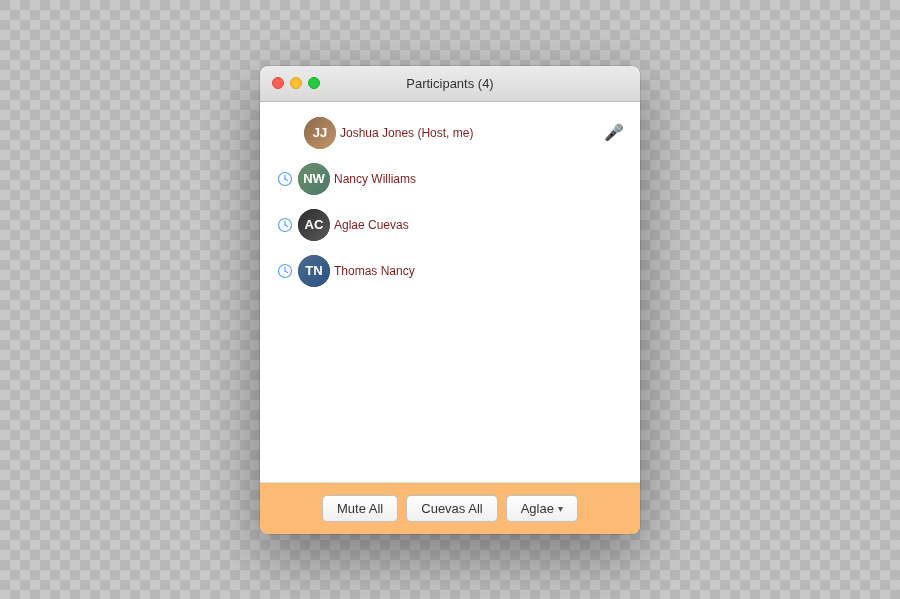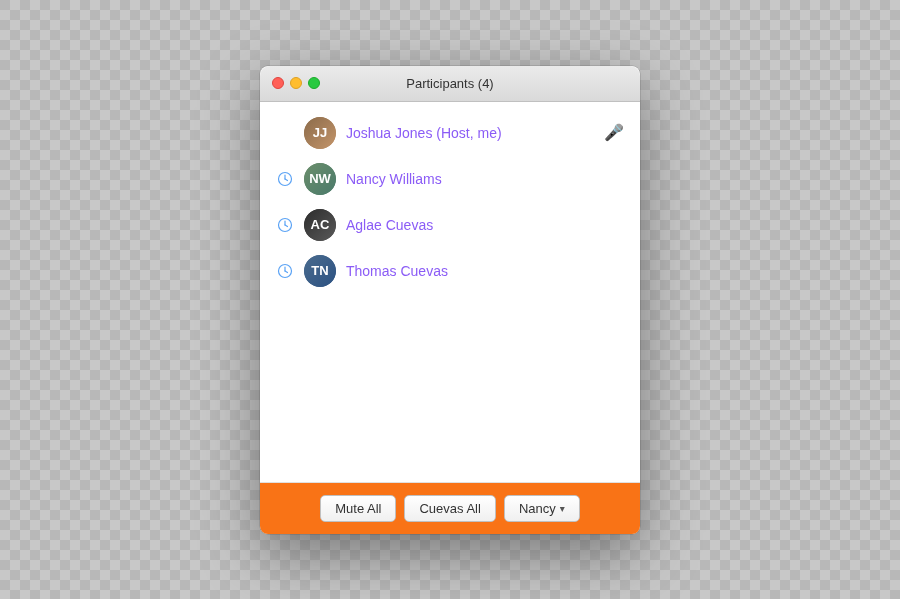--- a/index.html
+++ b/index.html
@@ -86,21 +86,21 @@
       background: #ffffff;
       flex: 1;
       padding: 8px 0;
       min-height: 380px;
     }
 
     .participant-row {
       display: flex;
       align-items: center;
       padding: 6px 16px;
-      gap: 10px;
+      gap: 4px;
       height: 46px;
     }
 
     .status-icon {
       width: 18px;
       height: 18px;
       flex-shrink: 0;
       display: flex;
       align-items: center;
       justify-content: center;
@@ -136,31 +136,31 @@
     .avatar-nw {
       background: linear-gradient(135deg, #6B8E6B, #4A7A6B);
     }
 
     .avatar-tn {
       background: linear-gradient(135deg, #4A6B8E, #2c5282);
     }
 
     .participant-name {
       flex: 1;
-      font-size: 14px;
-      color: #8b5cf6;
+      font-size: 12px;
+      color: #7f1d1d;
     }
 
     .mic-icon {
       color: #22c55e;
       font-size: 16px;
     }
 
     .footer {
-      background: #f97316;
+      background: #fdba74;
       border-top: 1px solid #e0e0e0;
       padding: 12px 16px;
       display: flex;
       gap: 8px;
       align-items: center;
       justify-content: center;
     }
 
     .footer-btn {
       padding: 5px 14px;
@@ -249,26 +249,26 @@
       <div class="status-icon clock">
         <svg width="16" height="16" viewBox="0 0 16 16" fill="none">
           <circle cx="8" cy="8" r="6.5" stroke="#5ba3f5" stroke-width="1.2" fill="none"></circle>
           <line x1="8" y1="4" x2="8" y2="8" stroke="#5ba3f5" stroke-width="1.2" stroke-linecap="round"></line>
           <line x1="8" y1="8" x2="10.5" y2="9.5" stroke="#5ba3f5" stroke-width="1.2" stroke-linecap="round"></line>
         </svg>
       </div>
       <div class="avatar avatar-tn">
         <span class="avatar-face" style="background: linear-gradient(135deg, #4A6B8E, #2c5282);">TN</span>
       </div>
-      <span class="participant-name">Thomas Cuevas</span>
+      <span class="participant-name">Thomas Nancy</span>
     </div>
 
   </div>
 
   <div class="footer">
     <button class="footer-btn">Mute All</button>
     <button class="footer-btn">Cuevas All</button>
     <button class="footer-btn">
-      <span>Nancy</span>
+      <span>Aglae</span>
       <span class="chevron">▾</span>
     </button>
   </div>
 </div>
 
 </body></html>

